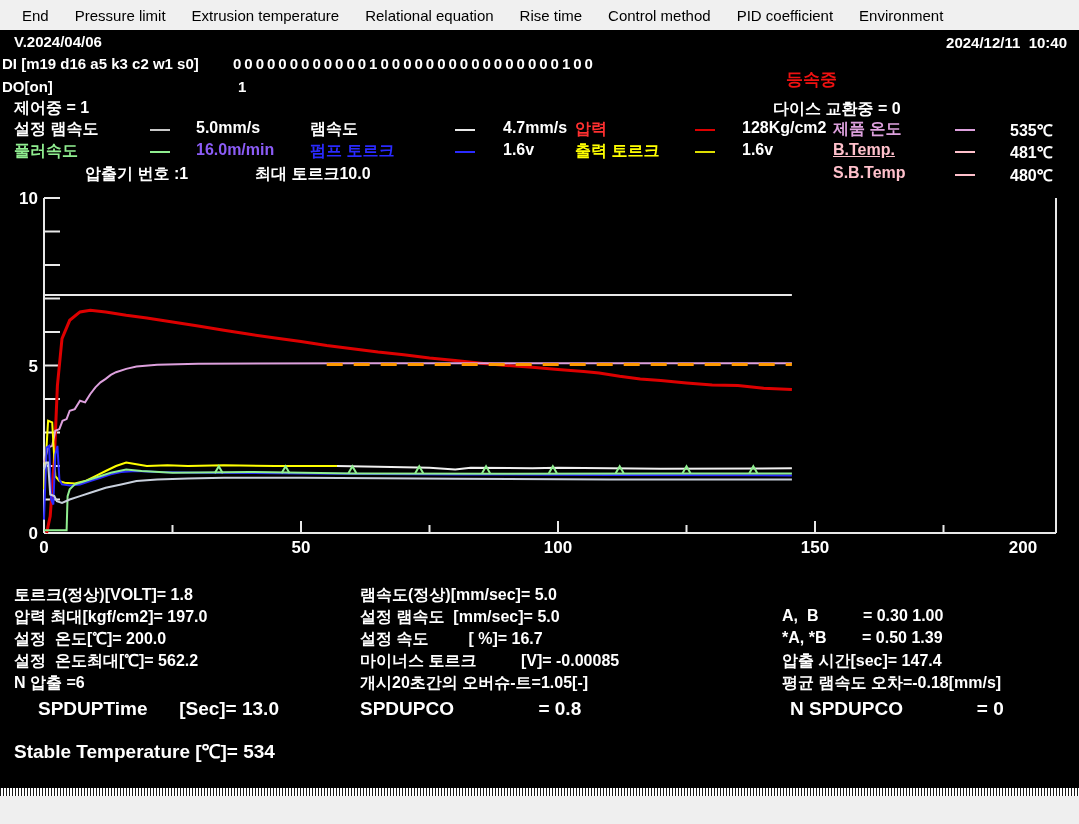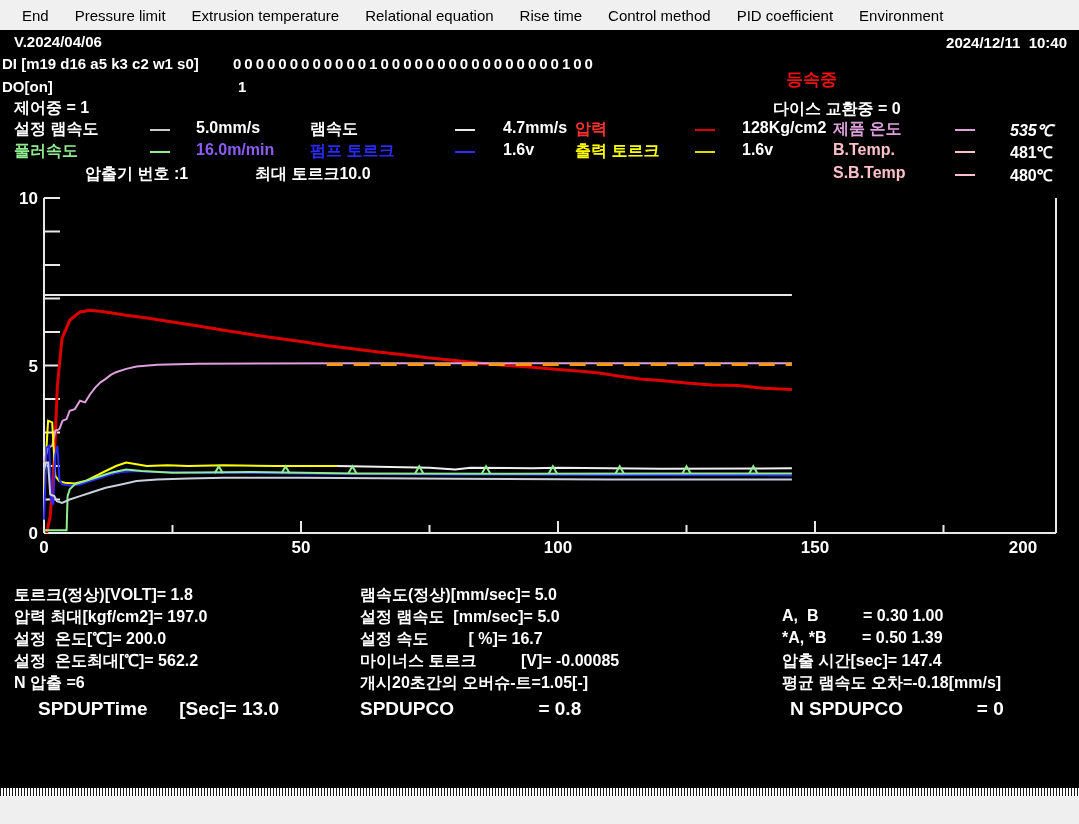--- a/index.html
+++ b/index.html
@@ -65,31 +65,31 @@
       <div class="dash" style="left: 150px; top: 99px; background: rgb(200, 200, 200);"></div>
       <span style="position: absolute; left: 196px; top: 89px; font-size: 16px; color: rgb(255, 255, 255); white-space: pre;">5.0mm/s</span>
       <span style="position: absolute; left: 310px; top: 89px; font-size: 16px; color: rgb(255, 255, 255); white-space: pre;">램속도</span>
       <div class="dash" style="left: 455px; top: 99px; background: rgb(232, 232, 232);"></div>
       <span style="position: absolute; left: 503px; top: 89px; font-size: 16px; color: rgb(255, 255, 255); white-space: pre;">4.7mm/s</span>
       <span style="position: absolute; left: 575px; top: 89px; font-size: 16px; color: rgb(255, 48, 48); white-space: pre;">압력</span>
       <div class="dash" style="left: 695px; top: 99px; background: rgb(221, 0, 0);"></div>
       <span style="position: absolute; left: 742px; top: 89px; font-size: 16px; color: rgb(255, 255, 255); white-space: pre;">128Kg/cm2</span>
       <span style="position: absolute; left: 833px; top: 89px; font-size: 16px; color: rgb(221, 160, 221); white-space: pre;">제품 온도</span>
       <div class="dash" style="left: 955px; top: 99px; background: rgb(221, 160, 221);"></div>
-      <span style="position: absolute; left: 1010px; top: 89px; font-size: 16px; color: rgb(255, 255, 255); white-space: pre; font-style: italic;">535℃</span>
+      <span style="position: absolute; left: 1010px; top: 89px; font-size: 16px; color: rgb(255, 255, 255); white-space: pre;">535℃</span>
       <span style="position: absolute; left: 14px; top: 111px; font-size: 16px; color: rgb(144, 238, 144); white-space: pre;">풀러속도</span>
       <div class="dash" style="left: 150px; top: 121px; background: rgb(144, 238, 144);"></div>
       <span style="position: absolute; left: 196px; top: 111px; font-size: 16px; color: #8b5cf6; white-space: pre;">16.0m/min</span>
       <span style="position: absolute; left: 310px; top: 111px; font-size: 16px; color: rgb(42, 42, 255); white-space: pre;">펌프 토르크</span>
       <div class="dash" style="left: 455px; top: 121px; background: rgb(42, 42, 255);"></div>
       <span style="position: absolute; left: 503px; top: 111px; font-size: 16px; color: rgb(255, 255, 255); white-space: pre;">1.6v</span>
       <span style="position: absolute; left: 575px; top: 111px; font-size: 16px; color: rgb(255, 255, 0); white-space: pre;">출력 토르크</span>
       <div class="dash" style="left: 695px; top: 121px; background: rgb(221, 221, 0);"></div>
       <span style="position: absolute; left: 742px; top: 111px; font-size: 16px; color: rgb(255, 255, 255); white-space: pre;">1.6v</span>
-      <span style="position: absolute; left: 833px; top: 111px; font-size: 16px; color: rgb(255, 192, 203); white-space: pre;">B.Temp.</span>
+      <span style="position: absolute; left: 833px; top: 111px; font-size: 16px; color: rgb(255, 192, 203); white-space: pre; text-decoration: underline;">B.Temp.</span>
       <div class="dash" style="left: 955px; top: 121px; background: rgb(255, 192, 203);"></div>
       <span style="position: absolute; left: 1010px; top: 111px; font-size: 16px; color: rgb(255, 255, 255); white-space: pre;">481℃</span>
       <span style="position: absolute; left: 833px; top: 134px; font-size: 16px; color: rgb(255, 192, 203); white-space: pre;">S.B.Temp</span>
       <div class="dash" style="left: 955px; top: 144px; background: rgb(255, 192, 203);"></div>
       <span style="position: absolute; left: 1010px; top: 134px; font-size: 16px; color: rgb(255, 255, 255); white-space: pre;">480℃</span>
     </div>
 
   <span class="abs t16" style="left:85px;top:134px;">압출기 번호 :1</span>
   <span class="abs t16" style="left:255px;top:134px;">최대 토르크10.0</span>
 
@@ -157,16 +157,17 @@
       <span style="position: absolute; left: 360px; top: 643px; font-size: 16px; white-space: pre; color: rgb(255, 255, 255);">개시20초간의 오버슈-트=1.05[-]</span>
       <span style="position: absolute; left: 782px; top: 577px; font-size: 16px; white-space: pre; color: rgb(255, 255, 255);">A,  B          = 0.30 1.00</span>
       <span style="position: absolute; left: 782px; top: 599px; font-size: 16px; white-space: pre; color: rgb(255, 255, 255);">*A, *B        = 0.50 1.39</span>
       <span style="position: absolute; left: 782px; top: 621px; font-size: 16px; white-space: pre; color: rgb(255, 255, 255);">압출 시간[sec]= 147.4</span>
       <span style="position: absolute; left: 782px; top: 643px; font-size: 16px; white-space: pre; color: rgb(255, 255, 255);">평균 램속도 오차=-0.18[mm/s]</span>
       <span style="position: absolute; left: 14px; top: 668px; font-size: 19px; white-space: pre; color: rgb(255, 255, 255); margin-left: 24px;">SPDUPTime      [Sec]= 13.0</span>
       <span style="position: absolute; left: 360px; top: 668px; font-size: 19px; white-space: pre; color: rgb(255, 255, 255);">SPDUPCO                = 0.8</span>
       <span style="position: absolute; left: 790px; top: 668px; font-size: 19px; white-space: pre; color: rgb(255, 255, 255);">N SPDUPCO              = 0</span>
     </div>
 
+  <span class="abs t19" style="left:14px;top:708px;">Stable Temperature [℃]= 534</span>
 </div>
 
 <div id="grip"></div>
 <div id="bottom-gray"></div>
 
 </body></html>

